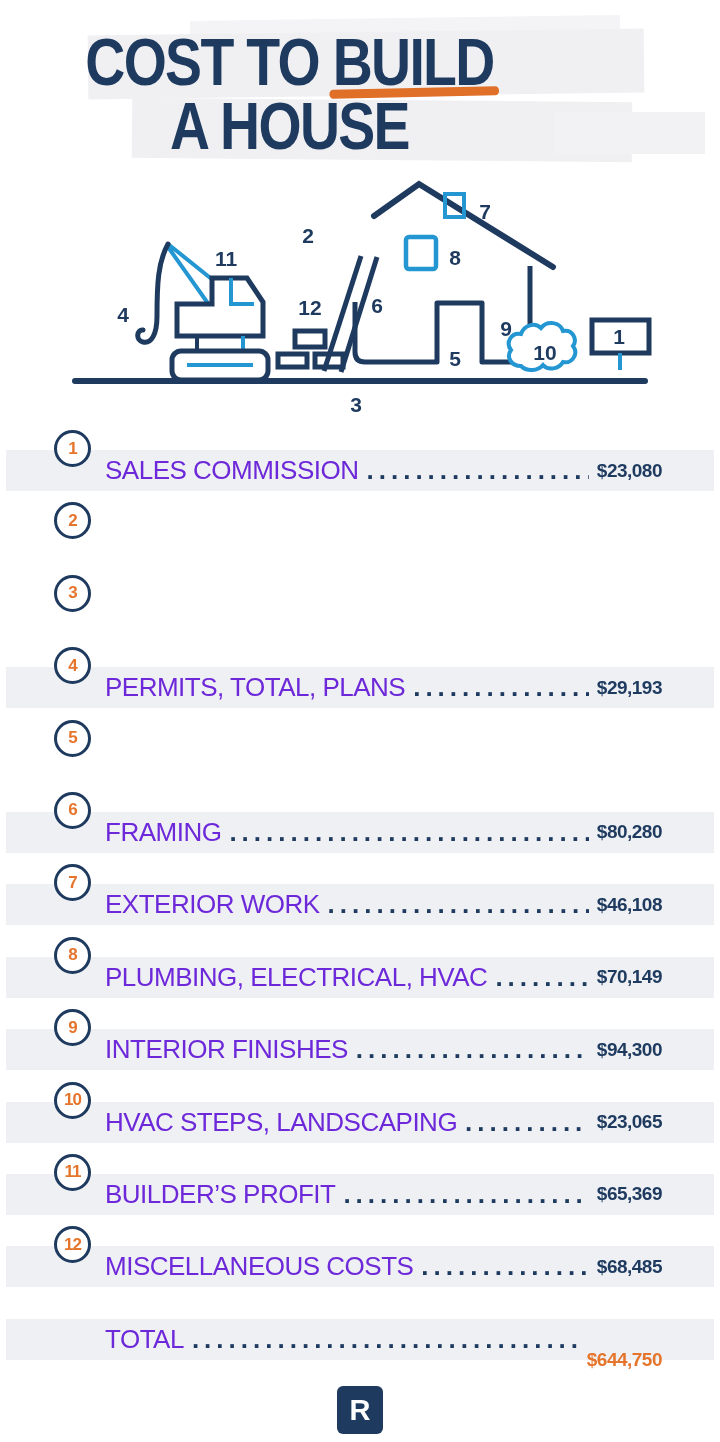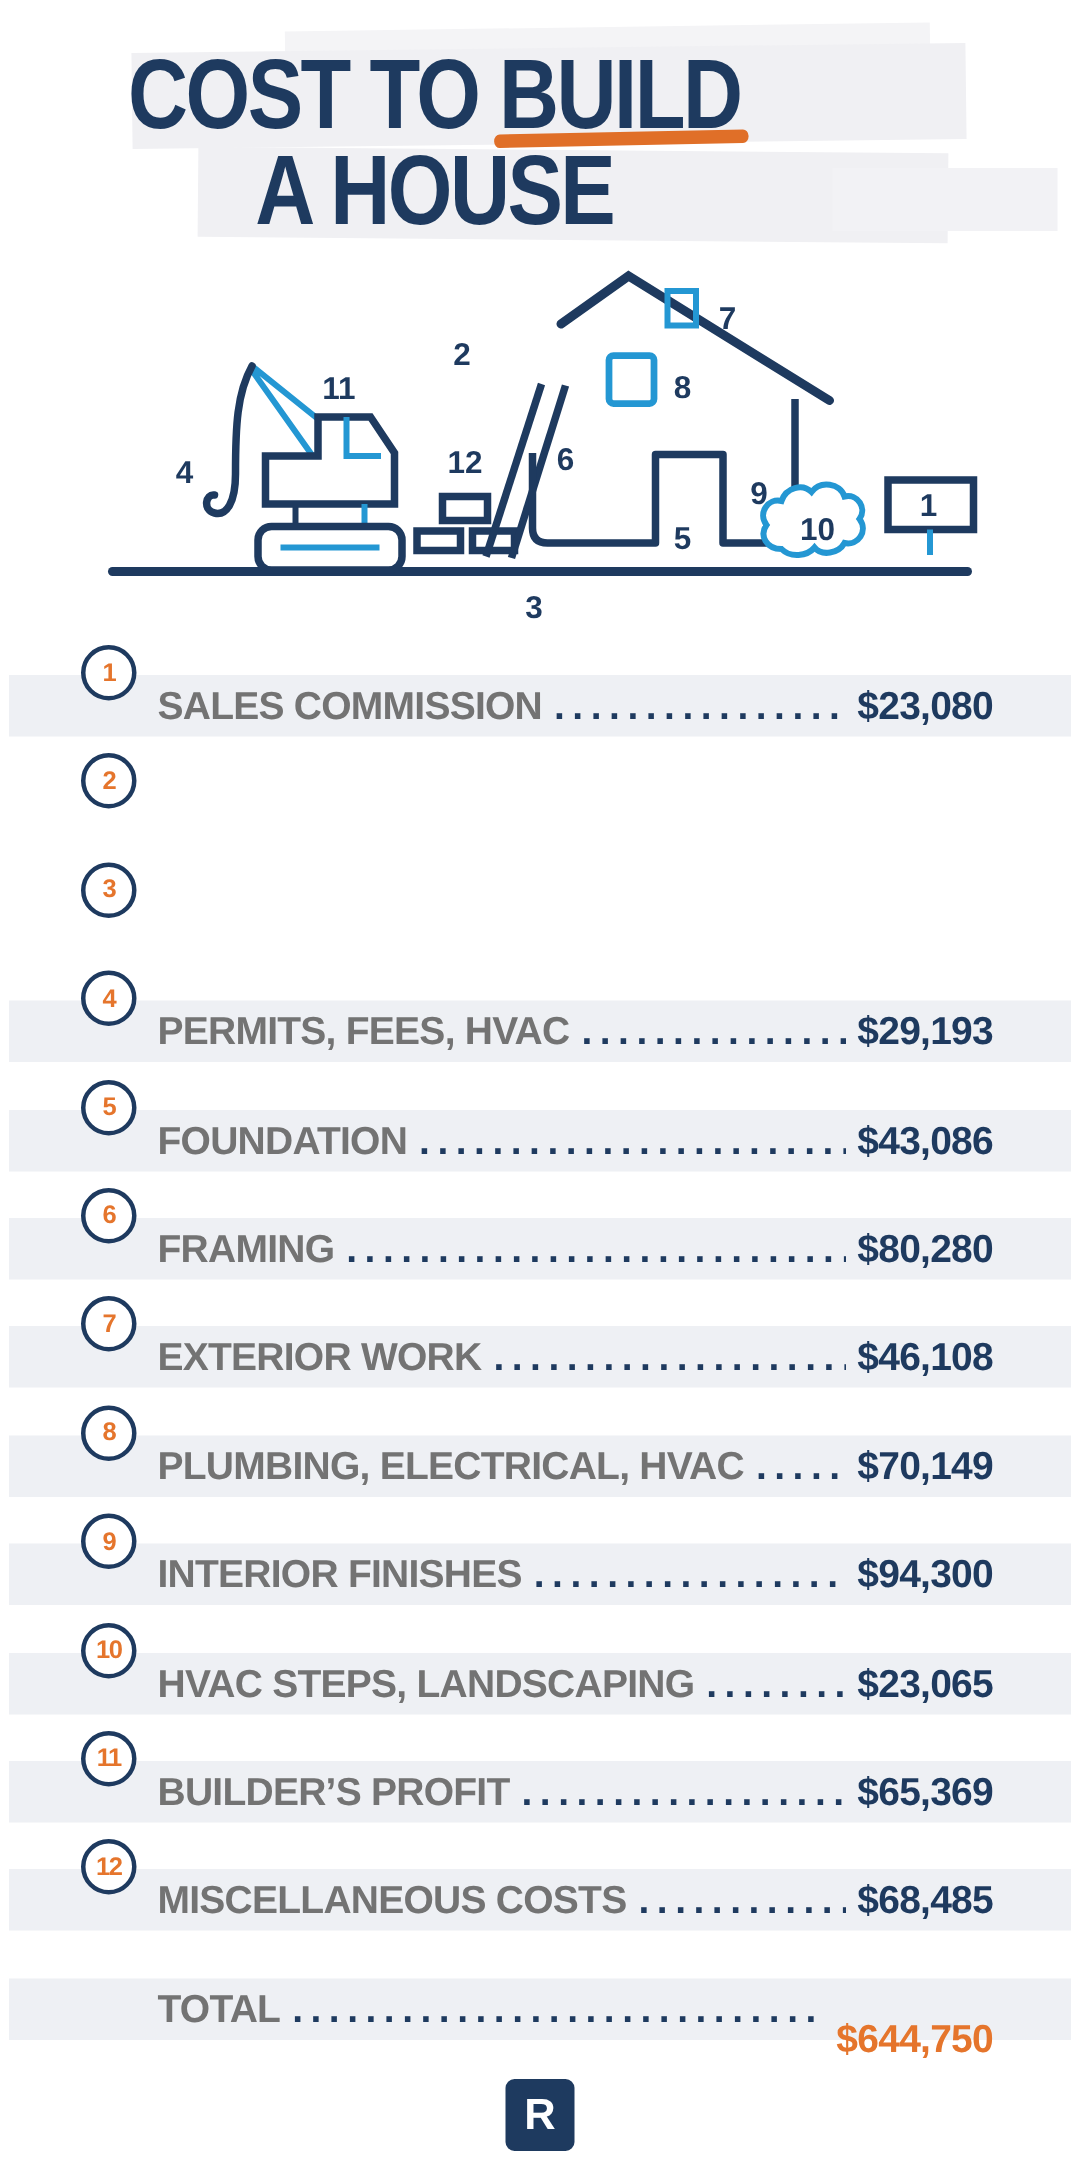--- a/index.html
+++ b/index.html
@@ -32,27 +32,27 @@
   .cost-row{position:relative;height:72.4px;}
   .band{
     position:absolute;left:6px;right:6px;top:22px;height:41px;background:#eef0f4;
     display:flex;align-items:center;padding-left:99px;padding-right:52px;box-sizing:border-box;
   }
   .num-circle{
     position:absolute;left:54px;top:2px;width:31px;height:31px;border:3px solid #1e3a5f;
     border-radius:50%;background:#ffffff;z-index:2;display:flex;align-items:center;justify-content:center;
   }
   .num-circle span{color:#e5752c;font-weight:bold;font-size:17px;letter-spacing:-1px;}
-  .label{font-size:26px;font-weight:bold;color:#737373;letter-spacing:-0.5px;white-space:nowrap;}
+  .label{font-size:26px;font-weight:normal;color:#6d28d9;letter-spacing:-0.5px;white-space:nowrap;}
   .dots{
     flex:1;overflow:hidden;white-space:nowrap;margin:0 8px;
     font-size:26px;font-weight:bold;color:#1e3a5f;letter-spacing:5px;
   }
   .dots::after{content:"................................................................................";}
-  .value{font-size:26px;font-weight:bold;color:#1e3a5f;letter-spacing:-0.5px;white-space:nowrap;}
+  .value{font-size:19px;font-weight:bold;color:#1e3a5f;letter-spacing:-0.5px;white-space:nowrap;}
   .total-row .value{color:#e5752c;margin-top:41px;}
   
   .logo{
     position:absolute;top:1386px;left:337px;width:46px;height:48px;background:#1e3a5f;
     border-radius:6px;display:flex;align-items:center;justify-content:center;
   }
   .logo span{color:#ffffff;font-weight:bold;font-size:29px;}
 </style>
 </head>
 <body>
@@ -143,35 +143,30 @@
     <div class="num-circle">
         <span>3</span>
       </div>
   </div>
 
   <div class="cost-row">
     <div class="num-circle">
         <span>4</span>
       </div>
     <div class="band">
-      <span class="label">PERMITS, FEES, HVAC</span>
+      <span class="label">PERMITS, TOTAL, PLANS</span>
       <span class="dots"></span>
       <span class="value">$29,193</span>
     </div>
   </div>
 
   <div class="cost-row">
     <div class="num-circle">
         <span>5</span>
       </div>
-    <div class="band">
-      <span class="label">FOUNDATION</span>
-      <span class="dots"></span>
-      <span class="value">$43,086</span>
-    </div>
   </div>
 
   <div class="cost-row">
     <div class="num-circle">
         <span>6</span>
       </div>
     <div class="band">
       <span class="label">FRAMING</span>
       <span class="dots"></span>
       <span class="value">$80,280</span>

